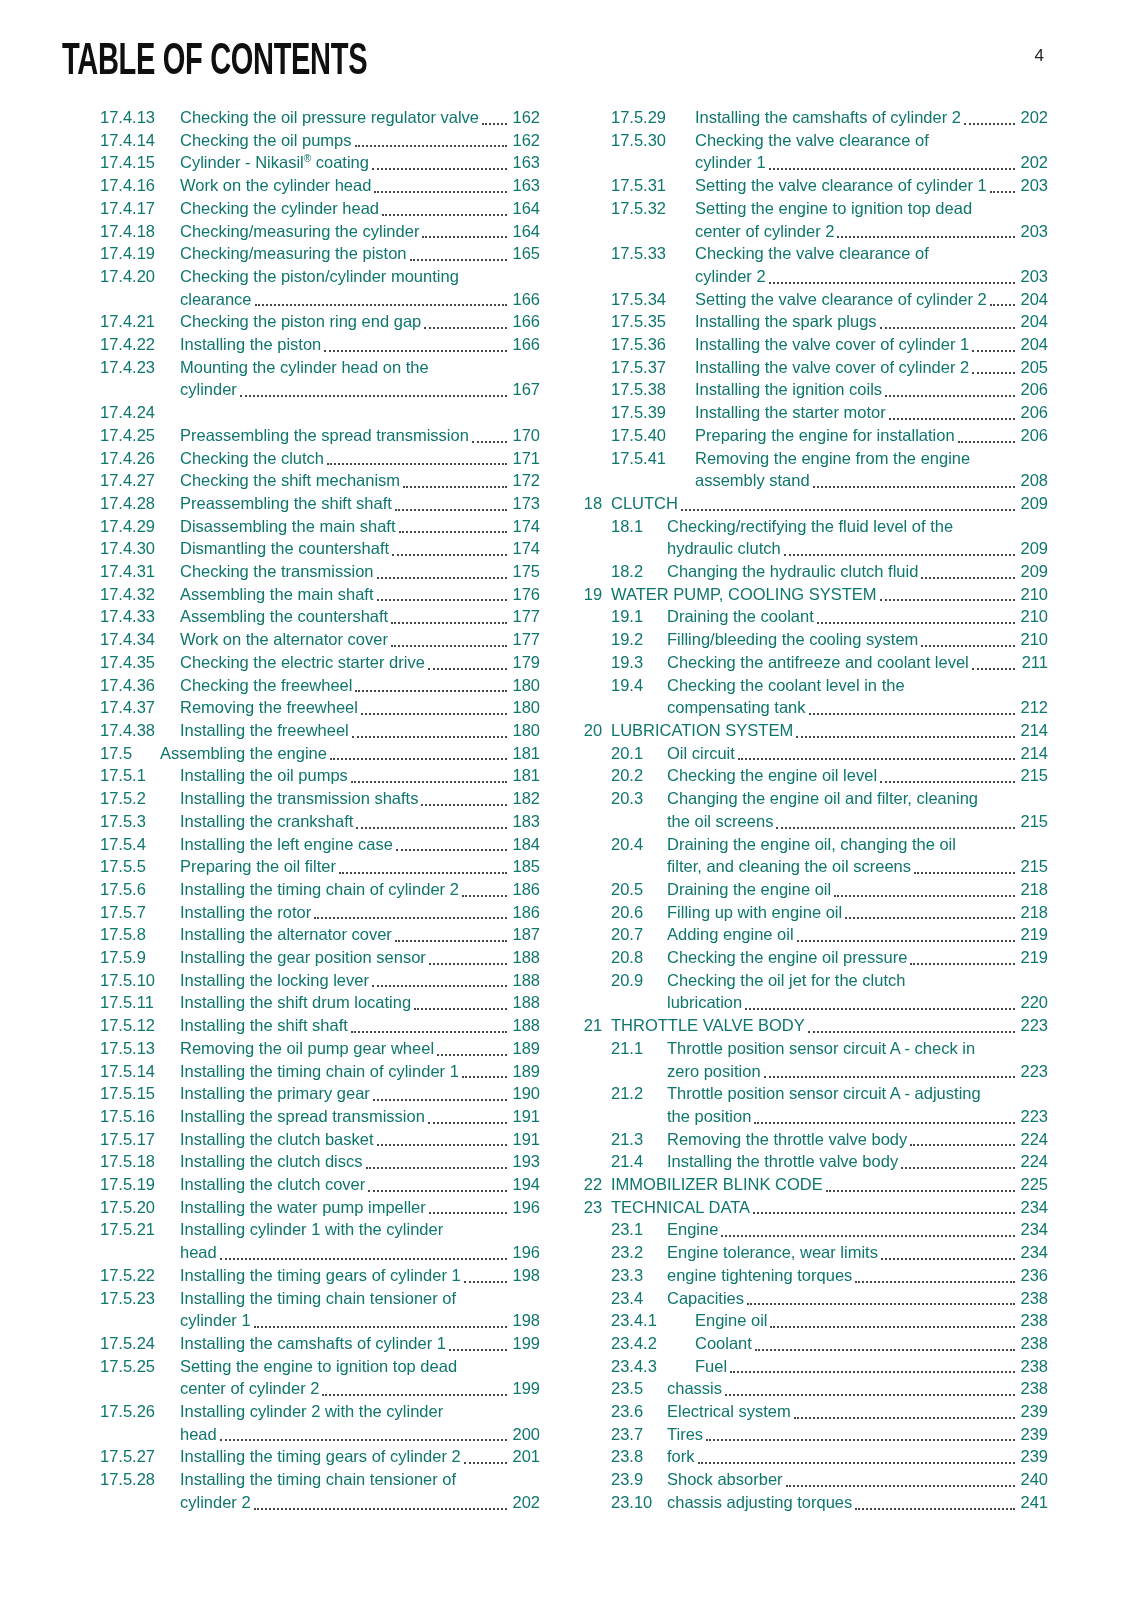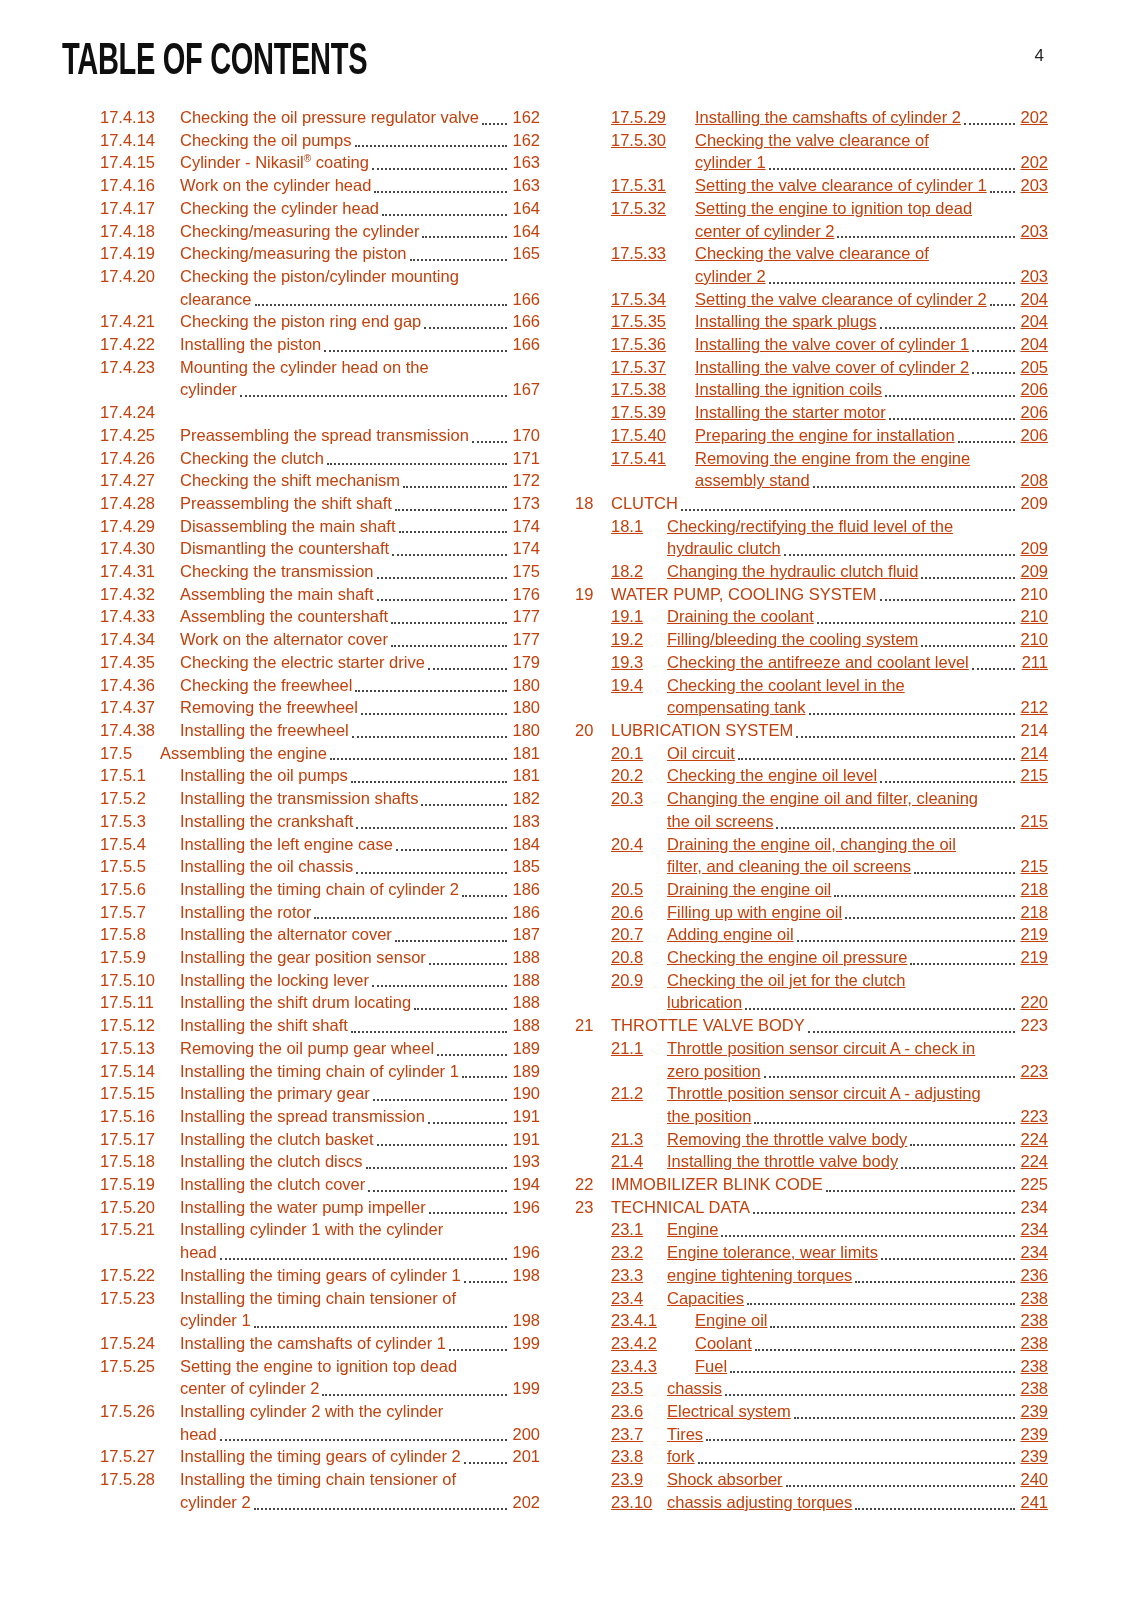--- a/index.html
+++ b/index.html
@@ -13,21 +13,21 @@
     font-size:44px; font-weight:bold; color:#0f0f0f;
     letter-spacing:-0.5px; white-space:nowrap;
     transform:scaleX(0.66); transform-origin:0 0;
   }
   .folio {
     position:absolute; top:46px; right:86px;
     font-size:17px; color:#242424;
   }
   .col {
     position:absolute; top:106px;
-    font-size:16.5px; line-height:22.7px; color:#c2410c;
+    font-size:16.5px; line-height:22.7px; color:#0f766e;
   }
   .col-left  { left:100px; width:440px; }
   .col-right { left:575px; width:473px; }
 
   .entry { display:flex; align-items:flex-start; }
   .num   { flex:0 0 auto; }
   .body  { flex:1 1 auto; min-width:0; }
   .wrap-line { display:block; white-space:nowrap; }
   .last  { display:flex; }
   .t     { flex:0 0 auto; white-space:nowrap; }
@@ -35,22 +35,22 @@
     flex:1 1 12px; min-width:10px;
     margin:0 3px 4px 3px;
     border-bottom:2px dotted #484848;
   }
   .pg    { flex:0 0 auto; min-width:30px; text-align:right; }
 
   
   .col-left .lvl-l3 .num { width:80px; }
   .col-left .lvl-l2 .num { width:60px; }
   
-  .col-right .lvl-l1 .num { width:36px; }
-  .col-right .lvl-l2, .col-right .lvl-l3 { padding-left:36px;text-decoration:underline; }
+  .col-right .lvl-l1 .num { width:36px;text-align:center; }
+  .col-right .lvl-l2, .col-right .lvl-l3 { padding-left:36px; }
   .col-right .lvl-l2 .num { width:56px; }
   .col-right .lvl-l3 .num { width:84px; }
 
   sup { font-size:10px; line-height:0; }
 </style>
 </head>
 <body>
 
 <div class="page-canvas">
   <div class="doc-title">TABLE OF CONTENTS</div>
@@ -358,21 +358,21 @@
             <span class="t">Installing the left engine case</span>
             <span class="dots"></span>
             <span class="pg">184</span>
           </span>
         </span>
       </div>
       <div class="entry lvl-l3">
         <span class="num">17.5.5</span>
         <span class="body">
           <span class="last">
-            <span class="t">Installing the oil chassis</span>
+            <span class="t">Preparing the oil filter</span>
             <span class="dots"></span>
             <span class="pg">185</span>
           </span>
         </span>
       </div>
       <div class="entry lvl-l3">
         <span class="num">17.5.6</span>
         <span class="body">
           <span class="last">
             <span class="t">Installing the timing chain of cylinder 2</span>

